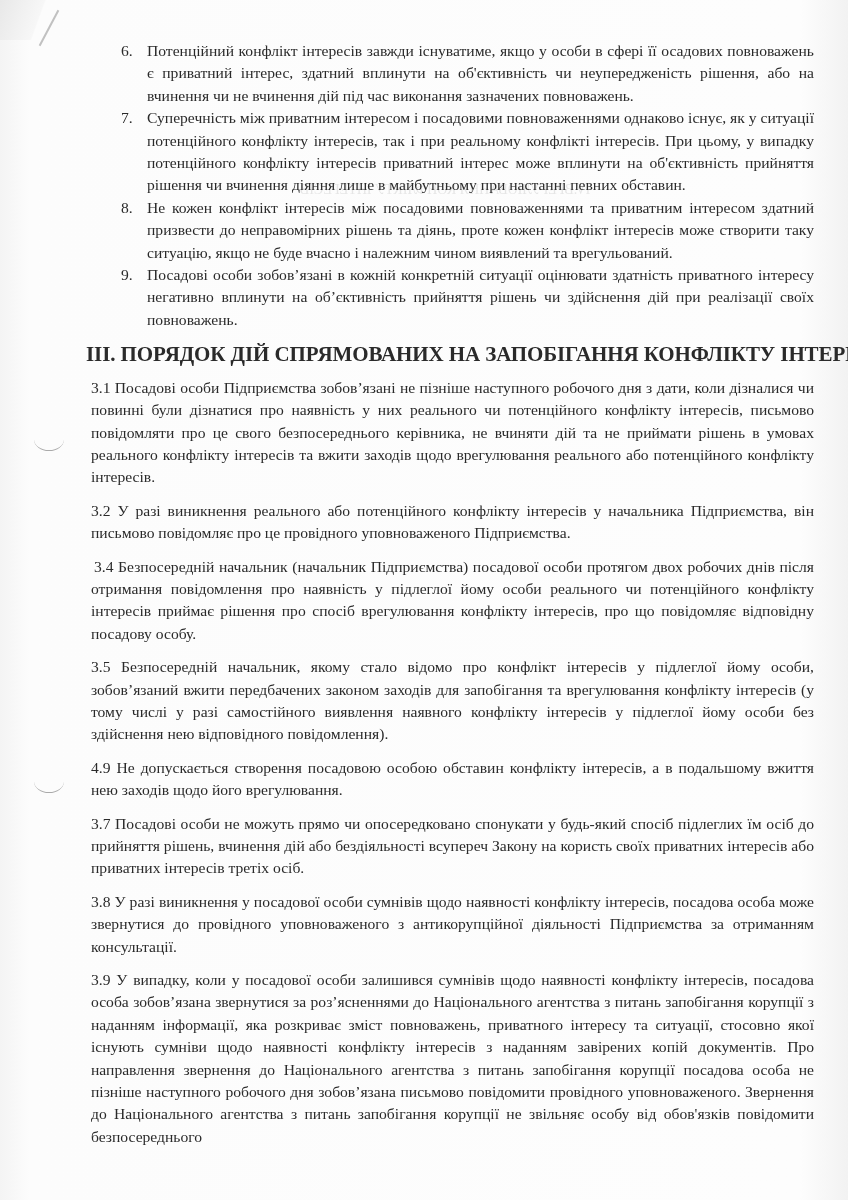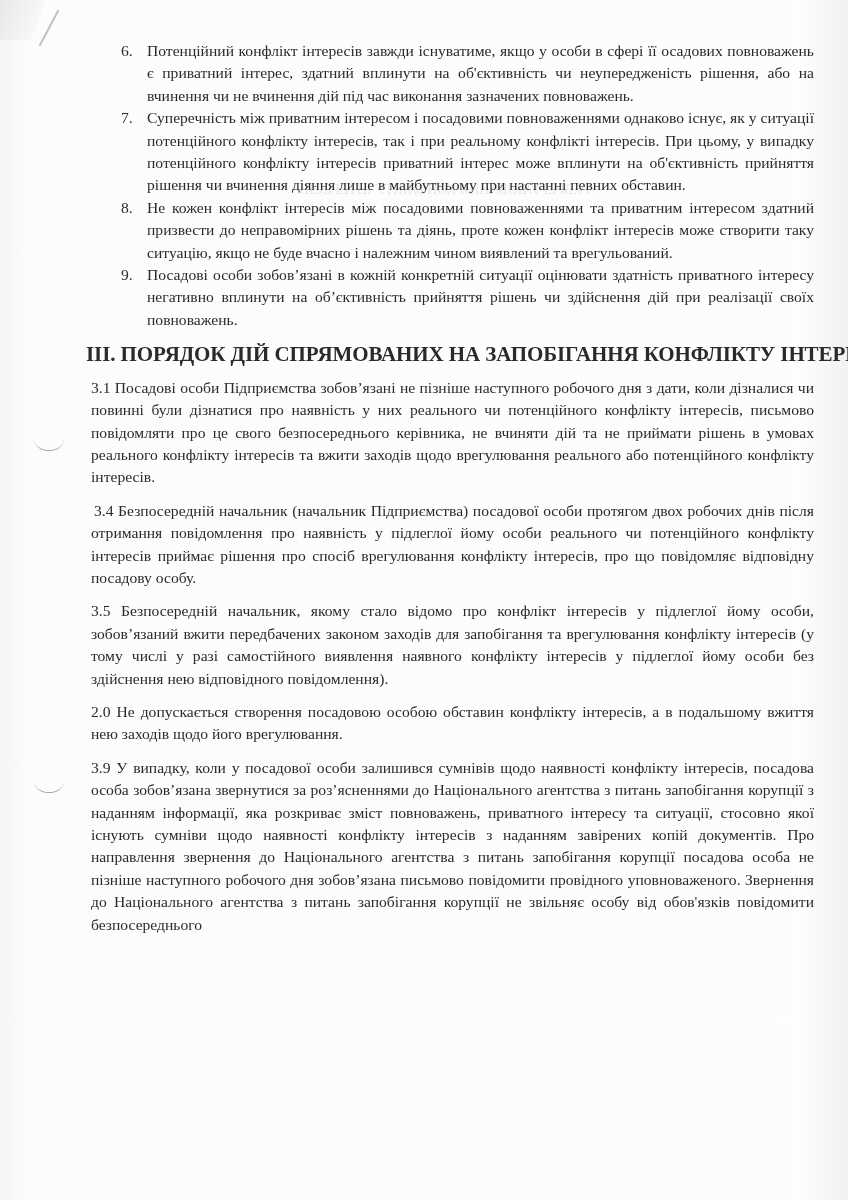--- a/index.html
+++ b/index.html
@@ -77,18 +77,21 @@
       </li>
       <li>
         <span class="num">9.</span>
         <span>Посадові особи зобов’язані в кожній конкретній ситуації оцінювати здатність приватного інтересу негативно вплинути на об’єктивність  прийняття рішень чи здійснення дій при реалізації своїх повноважень.</span>
       </li>
     </ol>
 
     <h2 class="section">ІІІ. ПОРЯДОК ДІЙ СПРЯМОВАНИХ НА ЗАПОБІГАННЯ КОНФЛІКТУ ІНТЕРЕСІВ</h2>
 
     <p class="para">3.1 Посадові особи Підприємства зобов’язані не пізніше наступного робочого дня з дати, коли дізналися чи повинні були дізнатися про наявність у них реального чи потенційного конфлікту інтересів, письмово повідомляти про це свого безпосереднього керівника, не вчиняти дій та не приймати рішень в умовах реального конфлікту інтересів та вжити заходів щодо врегулювання реального або потенційного конфлікту інтересів.</p>
+    <p class="para">3.2 У разі виникнення реального або потенційного конфлікту інтересів у начальника Підприємства,  він письмово повідомляє про це провідного уповноваженого Підприємства.</p>
     <p class="para indent-sm">3.4 Безпосередній начальник (начальник Підприємства) посадової особи протягом двох робочих днів після отримання повідомлення про наявність у підлеглої йому особи реального чи потенційного конфлікту інтересів приймає рішення про спосіб врегулювання конфлікту інтересів, про що повідомляє відповідну посадову особу.</p>
     <p class="para">3.5 Безпосередній начальник, якому стало відомо про конфлікт інтересів у підлеглої йому особи, зобов’язаний вжити передбачених законом заходів для запобігання та врегулювання конфлікту інтересів (у тому числі у разі самостійного виявлення наявного конфлікту інтересів у підлеглої йому особи без здійснення нею відповідного повідомлення).</p>
-    <p class="para">2.0 Не допускається створення посадовою особою обставин конфлікту інтересів, а в подальшому вжиття нею заходів щодо його врегулювання.</p>
+    <p class="para">4.9 Не допускається створення посадовою особою обставин конфлікту інтересів, а в подальшому вжиття нею заходів щодо його врегулювання.</p>
+    <p class="para">3.7 Посадові особи не можуть прямо чи опосередковано спонукати у будь-який спосіб підлеглих їм осіб до прийняття рішень, вчинення дій або бездіяльності всупереч Закону на користь своїх приватних інтересів або приватних інтересів третіх осіб.</p>
+    <p class="para">3.8 У разі виникнення у посадової особи сумнівів щодо наявності конфлікту інтересів, посадова особа може звернутися до провідного уповноваженого з антикорупційної діяльності Підприємства за отриманням консультації.</p>
     <p class="para">3.9 У випадку, коли у посадової особи залишився сумнівів щодо наявності конфлікту інтересів, посадова особа зобов’язана звернутися за роз’ясненнями до Національного агентства з питань запобігання корупції з наданням інформації, яка розкриває зміст повноважень, приватного інтересу та ситуації, стосовно якої існують сумніви щодо наявності конфлікту інтересів з наданням завірених копій документів. Про направлення звернення до Національного агентства з питань запобігання корупції посадова особа не пізніше наступного робочого дня зобов’язана письмово повідомити провідного уповноваженого. Звернення до Національного агентства з питань запобігання корупції не звільняє особу від обов'язків повідомити безпосереднього</p>
   </div>
 </div>
 
 </body></html>

